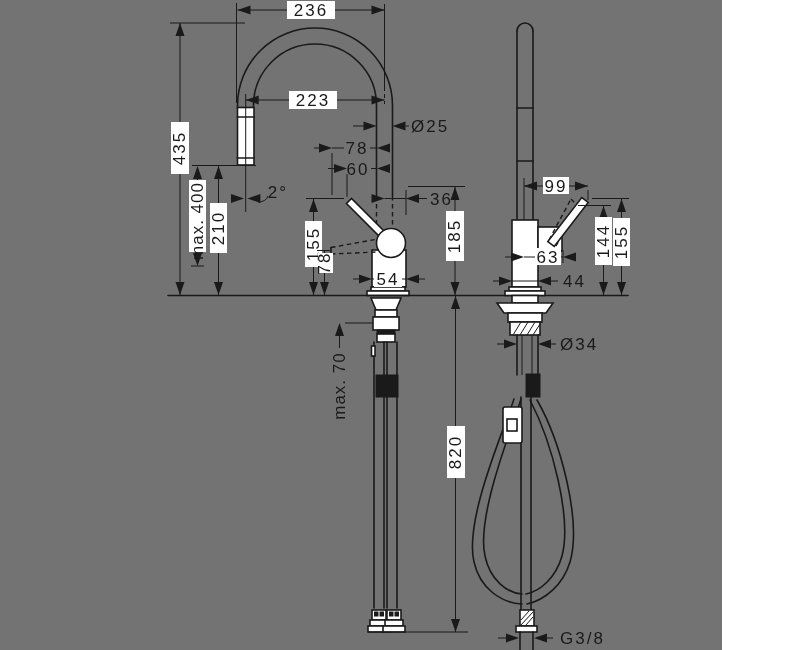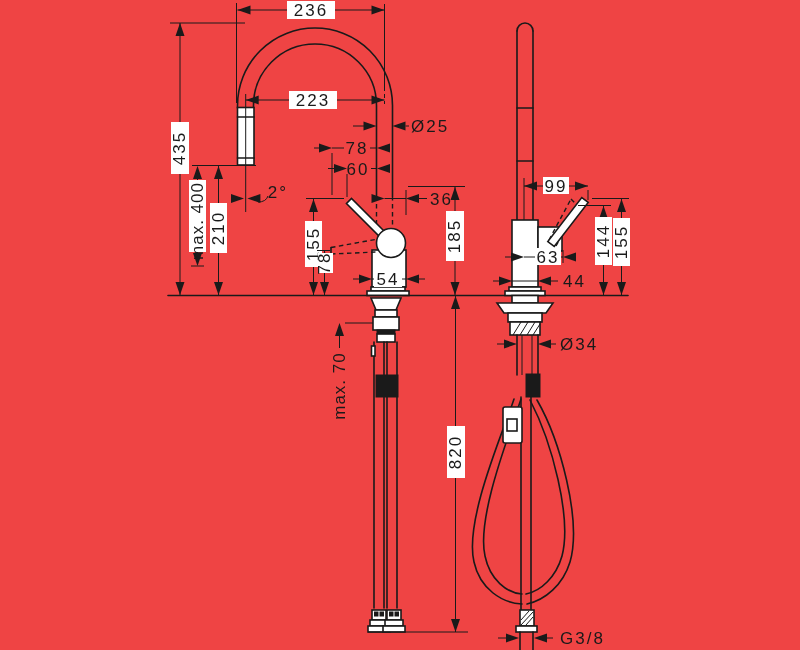--- a/index.html
+++ b/index.html
@@ -1,16 +1,16 @@
 <!DOCTYPE html>
 <html><head>
 <meta charset="utf-8">
 <style>
   html,body{margin:0;padding:0;background:#ffffff;}
-  .page{width:800px;height:650px;background:#ef4444;position:relative;overflow:hidden;}
+  .page{width:722px;height:650px;background:#737373;position:relative;overflow:hidden;}
   svg{display:block;}
   .obj{stroke:#1a1a1a;stroke-width:1.6;fill:none;stroke-linecap:round;}
   .objw{stroke:#1a1a1a;stroke-width:1.6;fill:#ffffff;}
   .objb{stroke:#1a1a1a;stroke-width:1;fill:#1a1a1a;}
   .dash{stroke:#1a1a1a;stroke-width:1.4;fill:none;stroke-dasharray:4.5 3.5;}
   .dim{stroke:#1a1a1a;stroke-width:1;fill:none;}
   .arr{fill:#1a1a1a;stroke:none;}
   .gap{fill:#ffffff;stroke:none;}
   text{font-family:"Liberation Sans","DejaVu Sans",sans-serif;font-size:17px;fill:#1a1a1a;letter-spacing:2px;}
   .small{letter-spacing:1px;}

